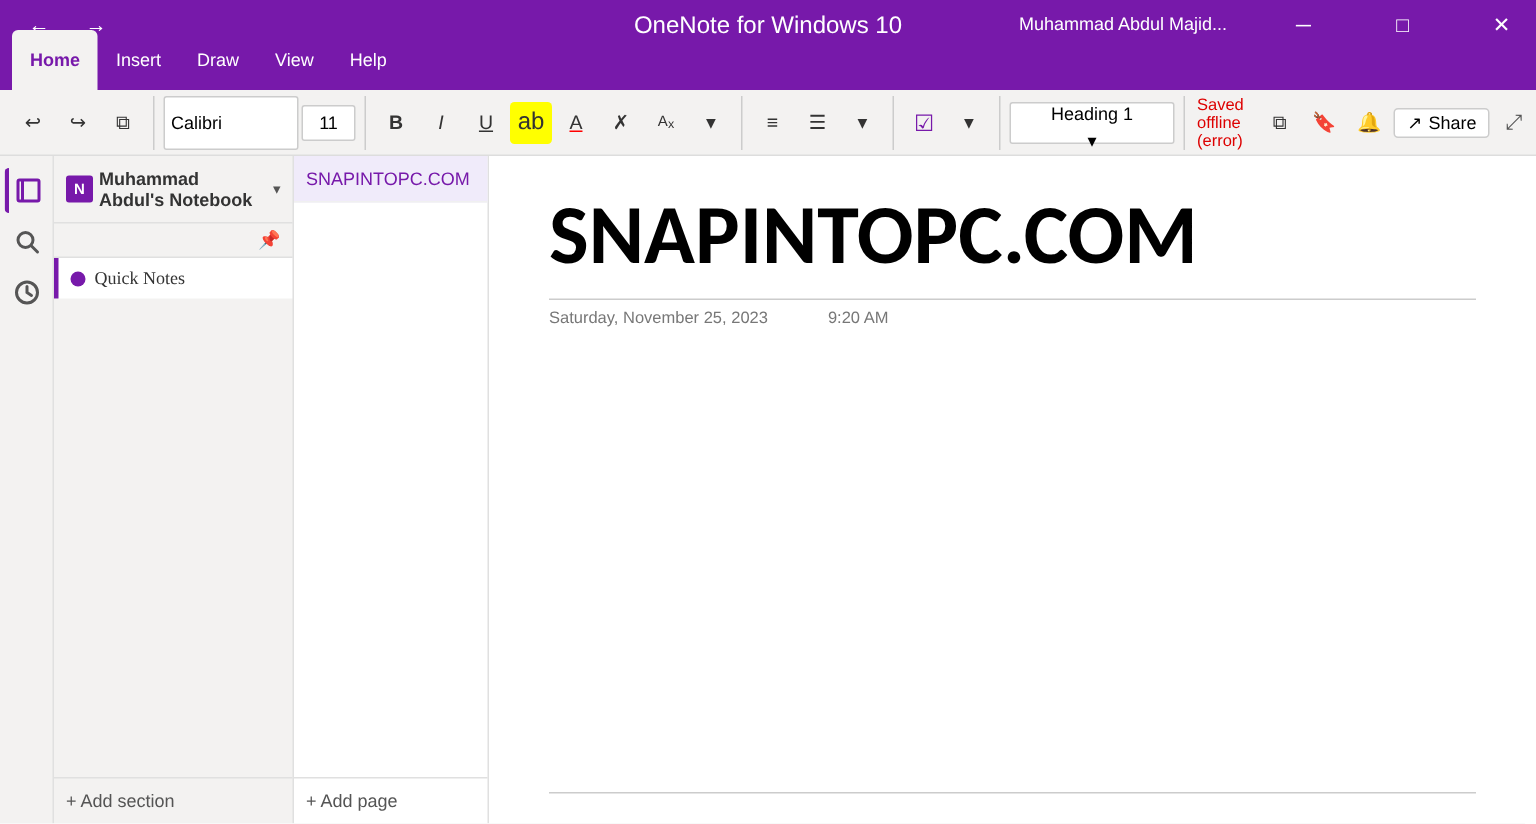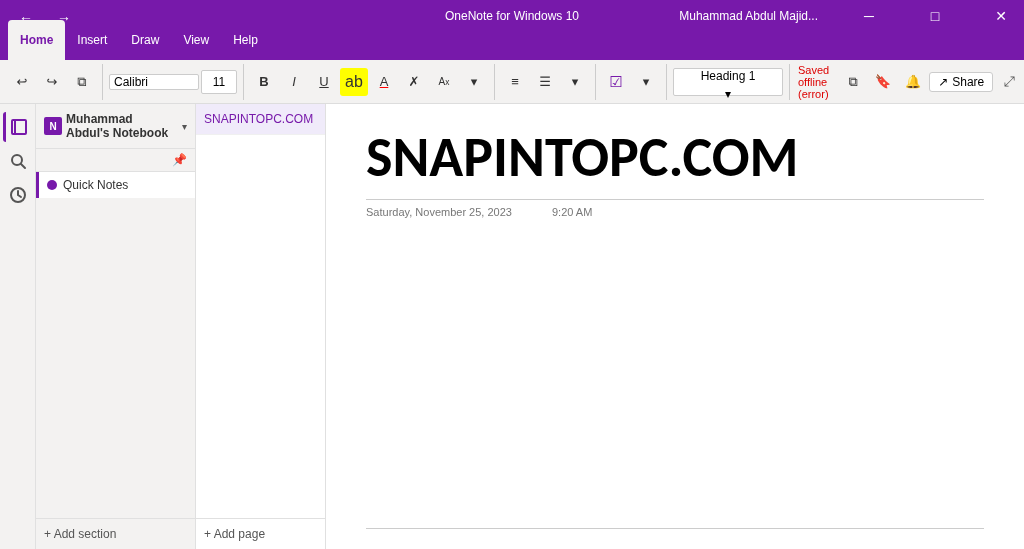--- a/index.html
+++ b/index.html
@@ -13,21 +13,21 @@
       display: flex;
       align-items: center;
       justify-content: space-between;
       padding: 0 0 0 8px;
       flex-shrink: 0;
     }
     .title-bar-title {
       position: absolute;
       left: 50%;
       transform: translateX(-50%);
-      font-size: 12px;
+      font-size: 16px;
       color: white;
       top: 9px;
     }
     .title-bar-right {
       display: flex;
       align-items: center;
       gap: 20px;
     }
     .title-bar-user {
       color: white;
@@ -102,21 +102,21 @@
       background: transparent;
       border: 1px solid transparent;
       border-radius: 3px;
       cursor: pointer;
       font-size: 13px;
       color: #333;
       padding: 0 4px;
     }
     .font-name-box {
       width: 90px;
-      height: 16px;
+      height: 36px;
       border: 1px solid #ccc;
       border-radius: 2px;
       padding: 0 4px;
       font-size: 12px;
       background: white;
     }
     .font-size-box {
       width: 36px;
       height: 24px;
       border: 1px solid #ccc;
@@ -216,20 +216,21 @@
       cursor: pointer;
     }
     .notebook-pin {
       font-size: 12px;
       color: #555;
       cursor: pointer;
     }
     .section-list {
       flex: 1;
       overflow-y: auto;
+      font-family: Liberation Serif, serif;
     }
     .section-item {
       display: flex;
       align-items: center;
       padding: 6px 8px;
       gap: 6px;
       cursor: pointer;
       font-size: 12px;
       color: #333;
     }

